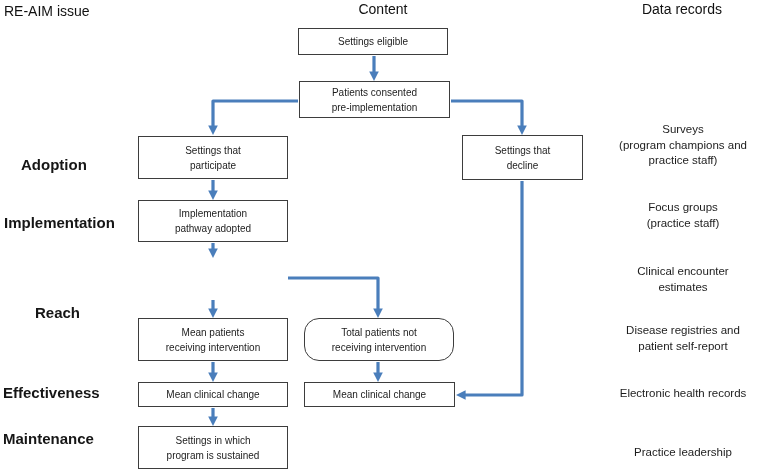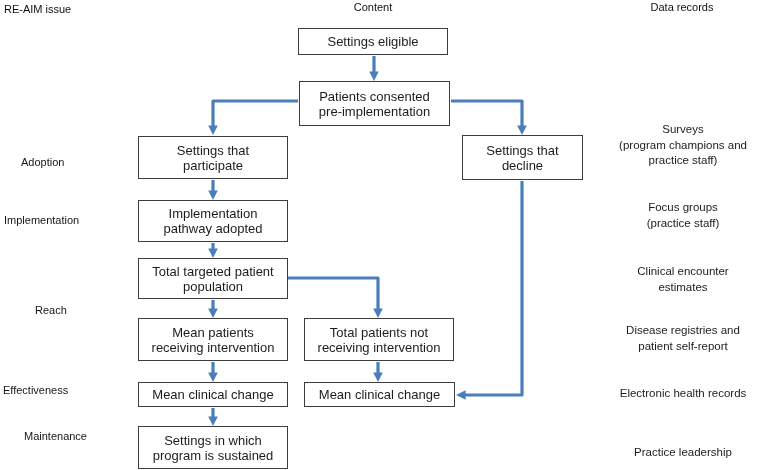--- a/index.html
+++ b/index.html
@@ -1,48 +1,48 @@
 <!DOCTYPE html>
 <html style="--arrow: #4a7ebb; --border: #3d3d3d; --text: #1c1c1c;"><head>
 <meta charset="utf-8">
 <style>
   html,body{margin:0;padding:0;background:#fff;}
   .canvas{
     position:relative;width:761px;height:470px;background:#ffffff;
     font-family:"Liberation Sans",sans-serif;color:var(--text,#1c1c1c);
     overflow:hidden;
   }
-  .hdr{position:absolute;font-size:11px;color:#111;white-space:nowrap;}
+  .hdr{position:absolute;font-size:14px;color:#111;white-space:nowrap;}
   .hdr.centered{transform:translateX(-50%);}
   .arrows{position:absolute;left:0;top:0;pointer-events:none;}
   .arrow{stroke:var(--arrow,#4a7ebb);fill:none;stroke-width:3.2;stroke-linejoin:round;}
   .ah{fill:var(--arrow,#4a7ebb);}
   .node{
     position:absolute;box-sizing:border-box;background:#fff;
     border:1.5px solid var(--border,#3d3d3d);
     display:flex;align-items:center;justify-content:center;
-    text-align:center;font-size:13px;line-height:15px;
+    text-align:center;font-size:10px;line-height:15px;
     white-space:pre-line;padding:2px 4px;
   }
   .issue{
-    position:absolute;font-weight:normal;font-size:11px;color:#161616;
+    position:absolute;font-weight:bold;font-size:15px;color:#161616;
     white-space:nowrap;
   }
   .source{
     position:absolute;left:597px;width:172px;text-align:center;
     font-size:11.5px;line-height:15.5px;white-space:pre-line;color:#1c1c1c;
   }
 </style>
 </head>
 <body>
 
 <div class="canvas">
 
   <div class="hdr" style="left:4px;top:3px;">RE-AIM issue</div>
-  <div class="hdr centered" style="left:373px;top:1px;">Content</div>
+  <div class="hdr centered" style="left:383px;top:1px;">Content</div>
   <div class="hdr centered" style="left:682px;top:1px;">Data records</div>
 
   <svg class="arrows" width="761" height="470" viewBox="0 0 761 470">
     <defs>
       <marker id="ah" viewBox="0 0 3 3" refX="0.5" refY="1.5" markerWidth="3" markerHeight="3" orient="auto">
         <path class="ah" d="M0,0 L3,1.5 L0,3 Z"></path>
       </marker>
     </defs>
     <path class="arrow" marker-end="url(#ah)" d="M374 56 L374 73"></path>
     <path class="arrow" marker-end="url(#ah)" d="M298 101 L213 101 L213 127"></path>
@@ -51,44 +51,42 @@
     <path class="arrow" marker-end="url(#ah)" d="M213 243 L213 250"></path>
     <path class="arrow" marker-end="url(#ah)" d="M213 300 L213 310"></path>
     <path class="arrow" marker-end="url(#ah)" d="M288 278 L378 278 L378 310"></path>
     <path class="arrow" marker-end="url(#ah)" d="M213 362 L213 374"></path>
     <path class="arrow" marker-end="url(#ah)" d="M378 362 L378 374"></path>
     <path class="arrow" marker-end="url(#ah)" d="M213 408 L213 418"></path>
     <path class="arrow" marker-end="url(#ah)" d="M522 181 L522 395 L464 395"></path>
   </svg>
 
   <div class="node" style="left:298px;top:28px;width:150px;height:27px;">Settings eligible</div>
-  <div class="node" style="left:299px;top:81px;width:151px;height:45px;">Patients consented
+  <div class="node" style="left:299px;top:81px;width:151px;height:37px;">Patients consented
 pre-implementation</div>
   <div class="node" style="left:138px;top:136px;width:150px;height:43px;">Settings that
 participate</div>
   <div class="node" style="left:462px;top:135px;width:121px;height:45px;">Settings that
 decline</div>
   <div class="node" style="left:138px;top:200px;width:150px;height:42px;">Implementation
 pathway adopted</div>
-  <div class="node" style="left:138px;top:258px;width:150px;height:41px;">Total targeted patient
-population</div>
   <div class="node" style="left:138px;top:318px;width:150px;height:43px;">Mean patients
 receiving intervention</div>
-  <div class="node" style="left:304px;top:318px;width:150px;height:43px;">Total patients not
+  <div class="node" style="left:304px;top:318px;width:150px;height:43px;border-radius:15px;">Total patients not
 receiving intervention</div>
   <div class="node" style="left:138px;top:382px;width:150px;height:25px;">Mean clinical change</div>
   <div class="node" style="left:304px;top:382px;width:151px;height:25px;">Mean clinical change</div>
   <div class="node" style="left:138px;top:426px;width:150px;height:43px;">Settings in which
 program is sustained</div>
 
   <div class="issue" style="left:21px;top:156px;">Adoption</div>
   <div class="issue" style="left:4px;top:214px;">Implementation</div>
   <div class="issue" style="left:29px;top:304px;margin-left:6px;">Reach</div>
   <div class="issue" style="left:3px;top:384px;">Effectiveness</div>
-  <div class="issue" style="left:24px;top:430px;">Maintenance</div>
+  <div class="issue" style="left:3px;top:430px;">Maintenance</div>
 
   <div class="source" style="top:122px;">Surveys
 (program champions and
 practice staff)</div>
   <div class="source" style="top:200px;">Focus groups
 (practice staff)</div>
   <div class="source" style="top:264px;">Clinical encounter
 estimates</div>
   <div class="source" style="top:323px;">Disease registries and
 patient self-report</div>

